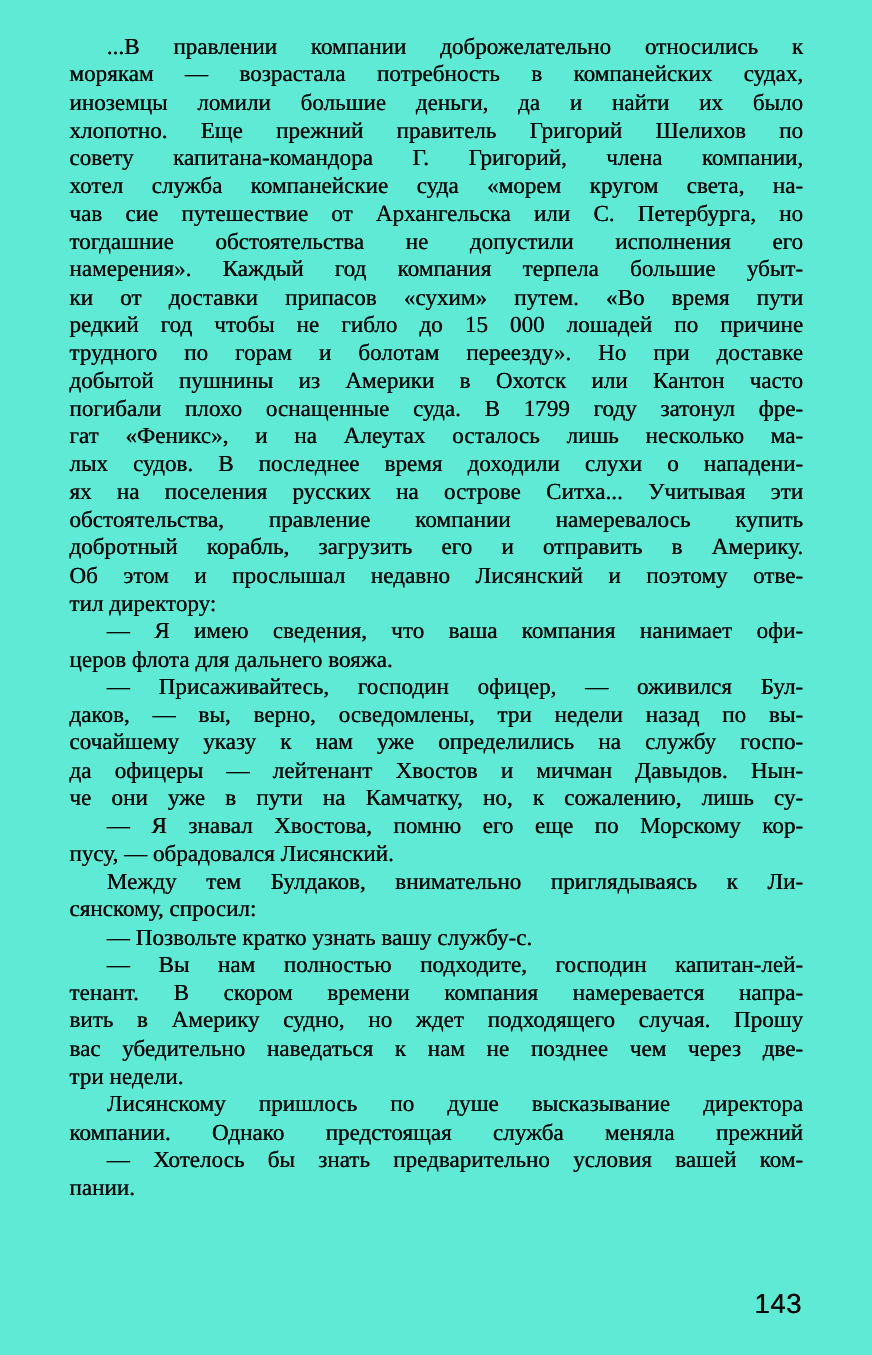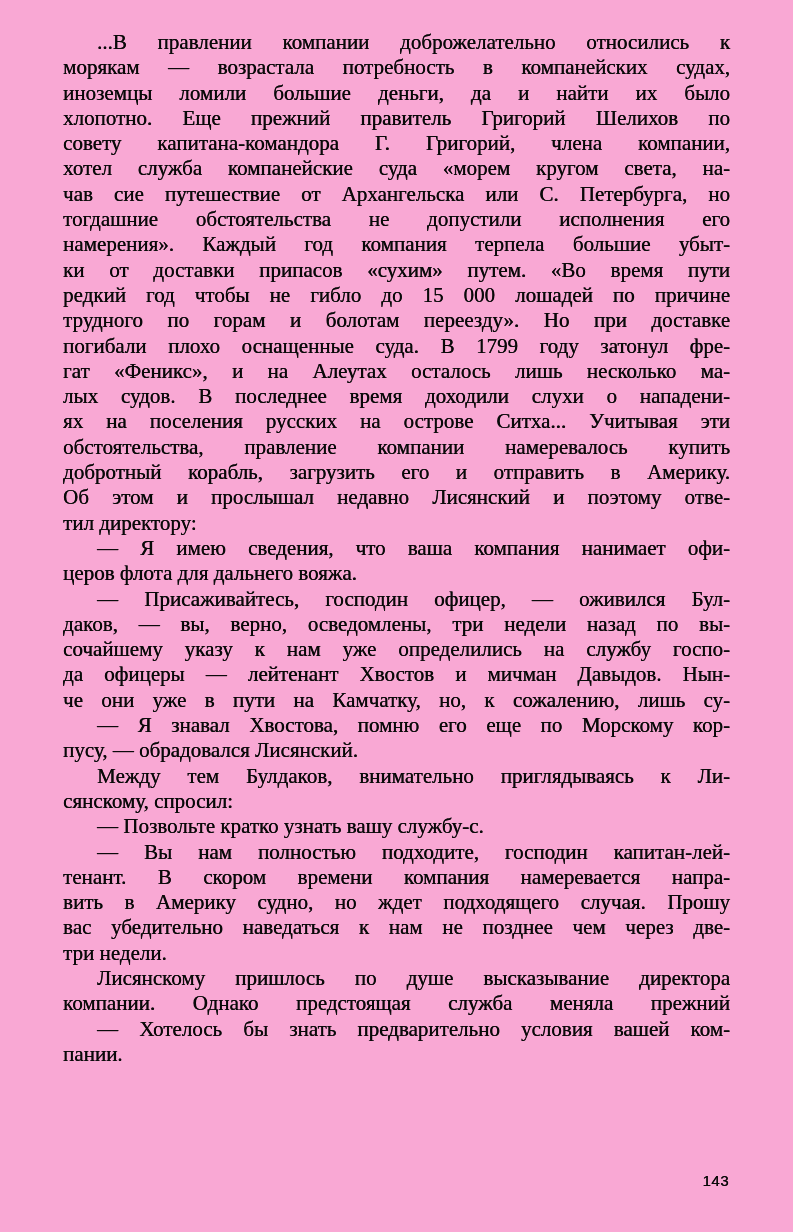--- a/index.html
+++ b/index.html
@@ -4,21 +4,21 @@
 <style>
   html, body {
     margin: 0;
     padding: 0;
     background: #ffffff;
   }
   .page {
     position: relative;
     width: 793px;
     height: 1232px;
-    background: #f9a8d4;
+    background: #5eead4;
     overflow: hidden;
     font-family: "Liberation Serif", "DejaVu Serif", serif;
     color: #0a0a0a;
   }
   .text-block {
     position: absolute;
     left: 63px;
     top: 30px;
     width: 667px;
     font-size: 21px;
@@ -36,21 +36,21 @@
     text-indent: 34px;
   }
   .line.last {
     text-align-last: left;
   }
   .page-number {
     position: absolute;
     top: 1172px;
     right: 64px;
     font-family: "Liberation Sans", "DejaVu Sans", sans-serif;
-    font-size: 15px;
+    font-size: 25px;
     letter-spacing: 0.5px;
     color: #0a0a0a;
     text-shadow: 0.3px 0 0 currentColor;
   }
 </style>
 </head>
 <body>
 
 <div class="page">
   <div class="text-block">
@@ -59,20 +59,21 @@
       <div class="line">иноземцы ломили большие деньги, да и найти их было</div>
       <div class="line">хлопотно. Еще прежний правитель Григорий Шелихов по</div>
       <div class="line">совету капитана-командора Г. Григорий, члена компании,</div>
       <div class="line">хотел служба компанейские суда «морем кругом света, на-</div>
       <div class="line">чав сие путешествие от Архангельска или С. Петербурга, но</div>
       <div class="line">тогдашние обстоятельства не допустили исполнения его</div>
       <div class="line">намерения». Каждый год компания терпела большие убыт-</div>
       <div class="line">ки от доставки припасов «сухим» путем. «Во время пути</div>
       <div class="line">редкий год чтобы не гибло до 15 000 лошадей по причине</div>
       <div class="line">трудного по горам и болотам переезду». Но при доставке</div>
+      <div class="line">добытой пушнины из Америки в Охотск или Кантон часто</div>
       <div class="line">погибали плохо оснащенные суда. В 1799 году затонул фре-</div>
       <div class="line">гат «Феникс», и на Алеутах осталось лишь несколько ма-</div>
       <div class="line">лых судов. В последнее время доходили слухи о нападени-</div>
       <div class="line">ях на поселения русских на острове Ситха... Учитывая эти</div>
       <div class="line">обстоятельства, правление компании намеревалось купить</div>
       <div class="line">добротный корабль, загрузить его и отправить в Америку.</div>
       <div class="line">Об этом и прослышал недавно Лисянский и поэтому отве-</div>
       <div class="line last">тил директору:</div>
       <div class="line indent">— Я имею сведения, что ваша компания нанимает офи-</div>
       <div class="line last">церов флота для дальнего вояжа.</div>

